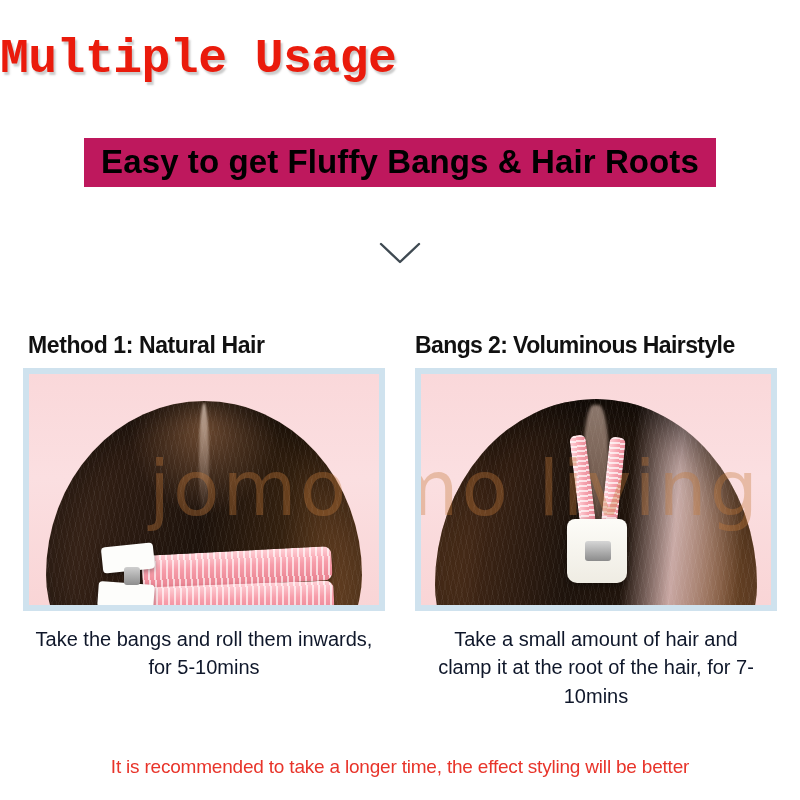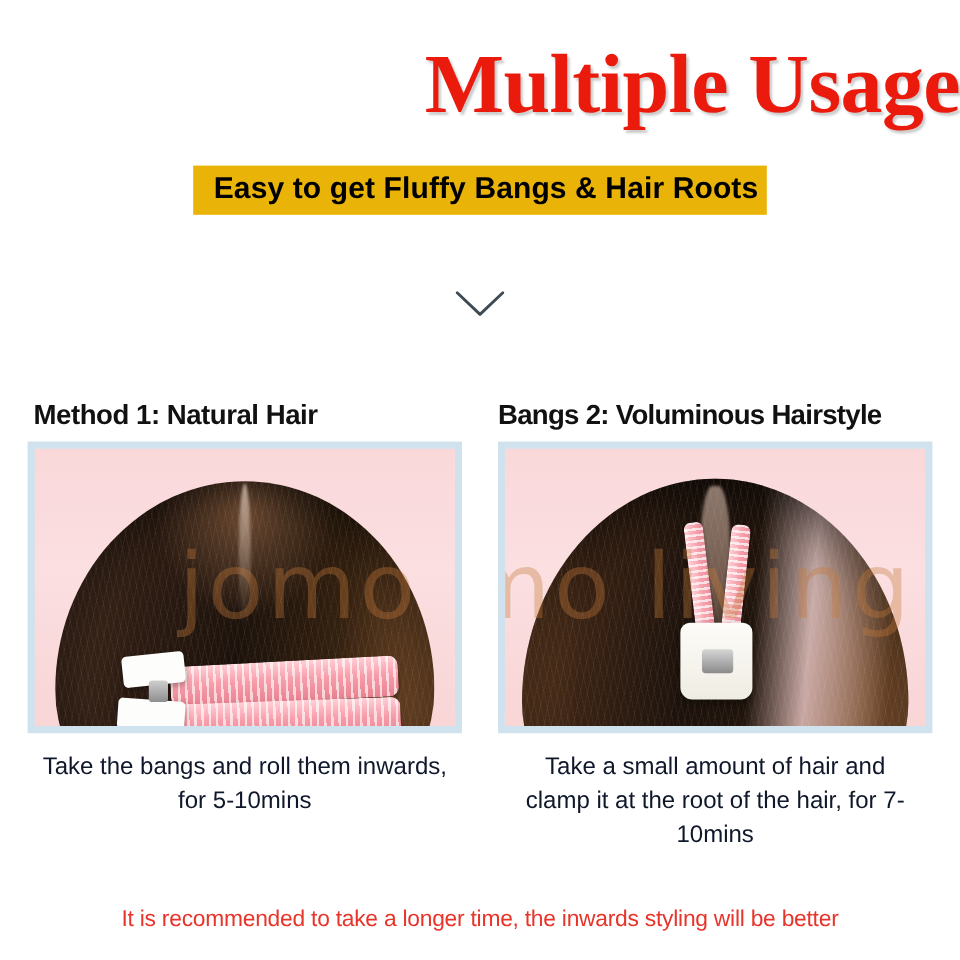--- a/index.html
+++ b/index.html
@@ -16,45 +16,45 @@
     font-family: "Liberation Sans", sans-serif;
     -webkit-font-smoothing: antialiased;
   }
 
   
   .main-title {
     position: absolute;
     top: 34px;
     left: 0;
     width: 800px;
-    text-align: right;
-    font-family: Liberation Serif, serif;
-    font-size: 70px;
+    text-align: left;
+    font-family: Liberation Mono, monospace;
+    font-size: 48px;
     font-weight: bold;
     letter-spacing: -0.5px;
     color: #ea1b0c;
     text-shadow: 2px 3px 2px rgba(140,140,140,0.45);
     line-height: 1.05;
   }
 
   .subtitle-wrap {
     position: absolute;
     top: 138px;
     left: 0;
     width: 800px;
     text-align: center;
   }
   .subtitle-band {
     display: inline-block;
-    background: #eab308;
+    background: #be185d;
     color: #000000;
-    font-size: 25px;
+    font-size: 33px;
     font-weight: bold;
     letter-spacing: 0.1px;
-    padding: 7px 7px 9px 17px;
+    padding: 7px 17px 9px 17px;
     line-height: 1.0;
   }
 
   
   .chevron-wrap {
     position: absolute;
     top: 240px;
     left: 0;
     width: 800px;
     display: flex;
@@ -340,13 +340,13 @@
         </div>
         <div class="watermark wm-right">jomo living</div>
       </div>
     </div>
 
     <div class="caption">Take a small amount of hair and clamp it at the root of the hair, for 7-10mins</div>
   </div>
 
 </div>
 
-<div class="footer-note">It is recommended to take a longer time, the inwards styling will be better</div>
+<div class="footer-note">It is recommended to take a longer time, the effect styling will be better</div>
 
 </body></html>

